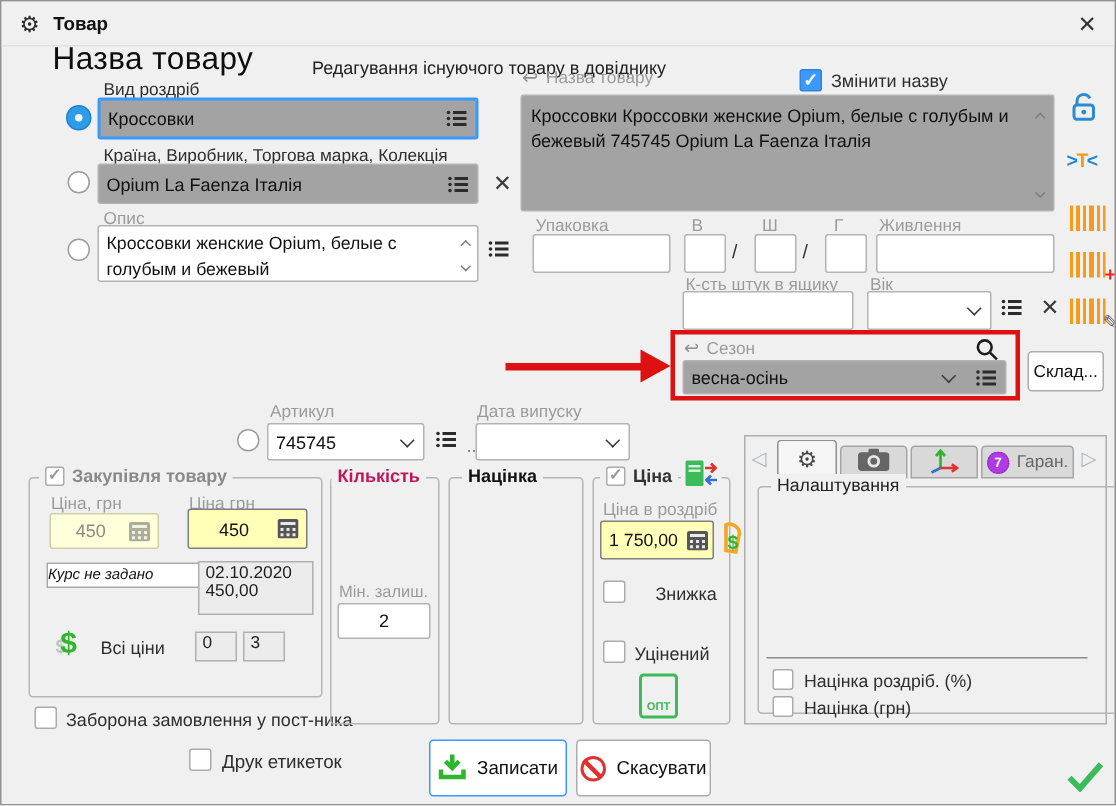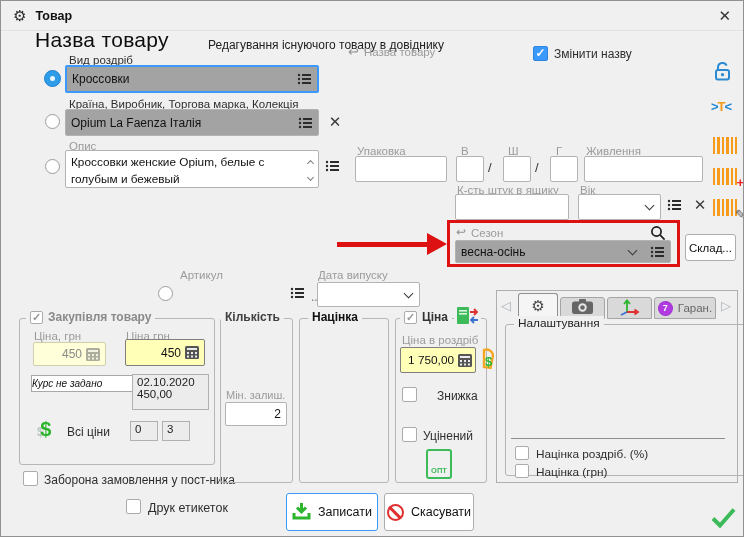--- a/index.html
+++ b/index.html
@@ -24,21 +24,21 @@
   
   .field { position:absolute; display:flex; align-items:center; gap:4px;
            background:#fff; border:1px solid #b3b3b3; border-radius:2px;
            padding:0 5px; font-size:12px; color:#111; }
   .pink  { background:#a3a3a3; }
   .focus { border:2px solid #3b99fc; }
   .flex1 { flex:1; min-width:0; overflow:hidden; white-space:nowrap; }
   .wrap  { white-space:normal; line-height:1.4; align-self:flex-start; }
   .yellow { background:#ffffb8; }
   .yellow-dim { background:#ffffd9; border-color:#cfcfae; color:#8a8a8a; }
-  .num { text-align:right; }
+  .num { text-align:center; }
 
   .chev { display:inline-block; width:7px; height:7px; border-right:1.7px solid #3a3a3a;
           border-bottom:1.7px solid #3a3a3a; transform:rotate(45deg); margin:-3px 2px 0 2px; flex:none; }
   .chev.sm { width:5px; height:5px; border-color:#7d7d7d; margin:0; }
   .chev.up { transform:rotate(225deg); margin-top:3px; }
   .scrollcol { display:flex; flex-direction:column; justify-content:space-between;
                align-self:stretch; padding:4px 0; flex:none; }
 
   
   .radio { position:absolute; width:15px; height:15px; border-radius:50%;
@@ -176,20 +176,27 @@
           <circle cx="2" cy="10" r="1.2"></circle>
           <rect x="5" y="9" width="9" height="2"></rect>
         </g>
       </svg>
   </span>
 
   <span class="abs" style="left:347px;top:43px;color:#8f8f8f;font-size:13px">↩</span>
   <span class="lbl" style="left:363px;top:45px">Назва товару</span>
   <span class="cb on-blue" style="left:532px;top:45px"></span>
   <span class="lbl-d" style="left:553px;top:46px;font-size:12px">Змінити назву</span>
+  <div class="field pink" style="left:346px;top:62px;width:356px;height:78px;padding:5px 6px">
+    <span class="flex1 wrap" style="font-size:12px">Кроссовки Кроссовки женские Opium,  белые с голубым и бежевый 745745 Opium La Faenza Італія</span>
+    <span class="scrollcol">
+      <span class="chev sm up"></span>
+      <span class="chev sm"></span>
+    </span>
+  </div>
 
   <span class="abs" style="left:712px;top:60px">
     <svg width="19" height="21" viewBox="0 0 19 21">
         <path d="M5 9 V6.5 A4.5 4.5 0 0 1 13.6 4.6" fill="none" stroke="#2b8ad2" stroke-width="2"></path>
         <rect x="3" y="9" width="13" height="9.5" rx="2" fill="none" stroke="#2b8ad2" stroke-width="2"></rect>
         <circle cx="9.5" cy="13.7" r="1.6" fill="#2b8ad2"></circle>
       </svg>
   </span>
   <span class="ticon" style="left:710px;top:98px"><span class="b">&gt;</span><span class="o">Т</span><span class="b">&lt;</span></span>
   <span class="barcode" style="left:712px;top:136px"></span>
@@ -261,20 +268,24 @@
   <div class="ann-rect" style="left:446px;top:219px;width:233px;height:47px"></div>
   <div class="ann-shaft" style="left:336px;top:241px;width:92px;height:5px"></div>
   <div class="ann-head" style="left:426px;top:232px"></div>
 
   <div class="btn" style="left:684px;top:233px;width:51px;height:27px;font-size:11.5px">
     <span>Склад...</span>
   </div>
 
   <span class="lbl" style="left:179px;top:268px">Артикул</span>
   <span class="radio" style="left:157px;top:285px"></span>
+  <div class="field" style="left:177px;top:281px;width:105px;height:25px">
+    <span class="flex1">745745</span>
+    <span class="chev"></span>
+  </div>
   <span class="listbtn abs" style="left:289px;top:286px">
     <svg width="15" height="12" viewBox="0 0 15 12">
         <g fill="#2b2b2b">
           <circle cx="2" cy="2" r="1.2"></circle>
           <rect x="5" y="1" width="9" height="2"></rect>
           <circle cx="2" cy="6" r="1.2"></circle>
           <rect x="5" y="5" width="9" height="2"></rect>
           <circle cx="2" cy="10" r="1.2"></circle>
           <rect x="5" y="9" width="9" height="2"></rect>
         </g>
@@ -335,21 +346,21 @@
     </div>
     <span class="abs dollars" style="left:17px;top:99px"><span class="d1">$</span><span class="d2">$</span></span>
     <span class="lbl-d" style="left:47px;top:106px;font-size:12px">Всі ціни</span>
     <span class="graybox" style="left:110px;top:102px;width:28px;height:20px">0</span>
     <span class="graybox" style="left:142px;top:102px;width:28px;height:20px">3</span>
   </div>
   <span class="cb" style="left:22px;top:470px"></span>
   <span class="lbl-d" style="left:43px;top:472px;font-size:12px">Заборона замовлення у пост-ника</span>
 
   <div class="fieldset" style="left:219px;top:317px;width:73px;height:165px">
-    <div class="fs-cap" style="left:0px;color:#404040">
+    <div class="fs-cap" style="left:0px;color:#be185d">
         <span>Кількість</span>
       </div>
     <span class="lbl" style="left:5px;top:70px;font-size:11px">Мін. залиш.</span>
     <div class="field" style="left:4px;top:83px;width:62px;height:24px">
       <span class="flex1 num">2</span>
     </div>
   </div>
 
   <div class="fieldset" style="left:298px;top:317px;width:90px;height:165px">
     <div class="fs-cap" style="left:8px;color:#111">

